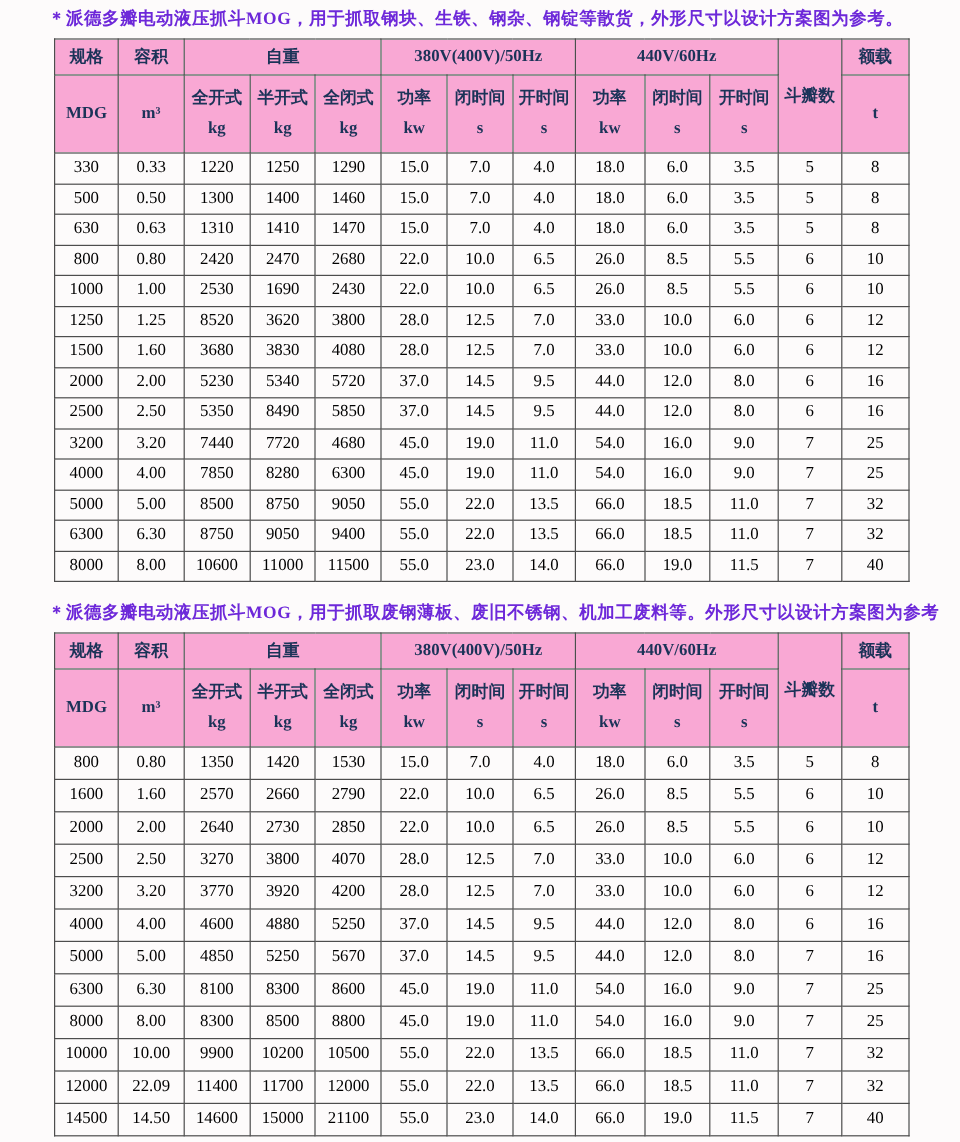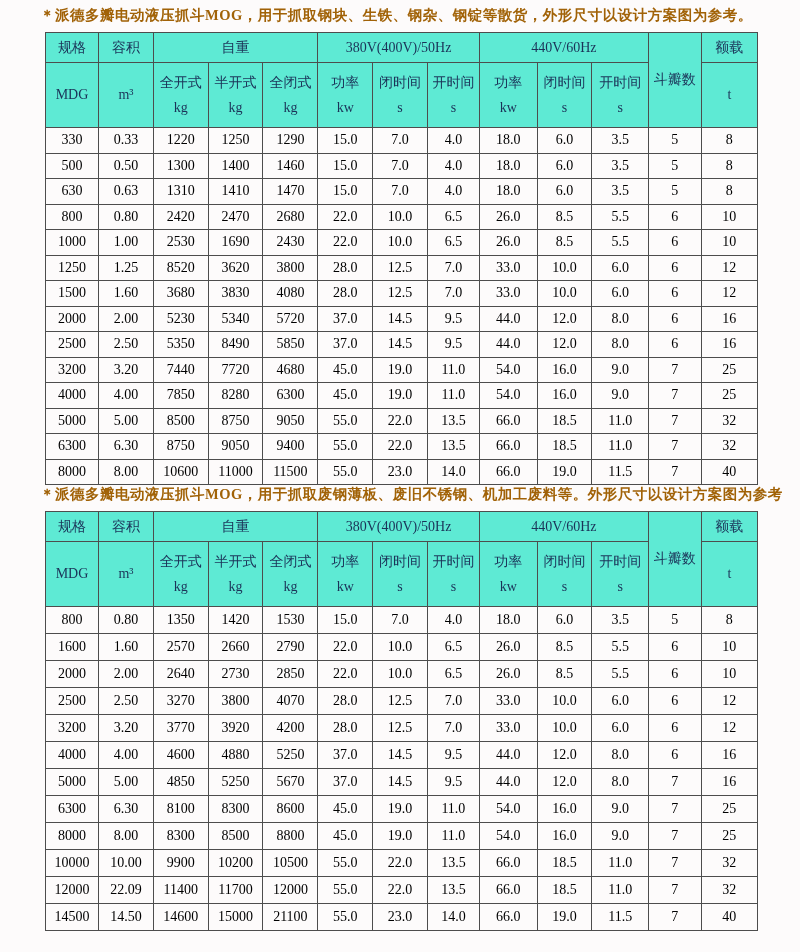--- a/index.html
+++ b/index.html
@@ -13,43 +13,44 @@
     height: 952px;
     box-sizing: border-box;
     padding: 6px 42px 0 45px;
     background: #fdfbfb;
     overflow: hidden;
   }
   .caption {
     margin: 0 0 7px -5px;
     font-size: 14.5px;
     font-weight: bold;
-    color: #a16207;
+    color: #6d28d9;
     letter-spacing: 0.5px;
     white-space: nowrap;
   }
   .caption2 {
+    margin-top: 16px;
   }
   table.spec-table {
     width: 100%;
     border-collapse: collapse;
     table-layout: fixed;
   }
   table.spec-table th,
   table.spec-table td {
     border: 1px solid #4d4d4d;
     text-align: center;
     vertical-align: middle;
     padding: 0;
     overflow: hidden;
   }
   table.spec-table th {
-    background: #5eead4;
+    background: #f9a8d4;
     color: #1b3358;
-    font-weight: normal;
+    font-weight: bold;
     font-size: 14px;
   }
   tr.hrow1 th { height: 29px; }
   tr.hrow2 th { height: 64px; }
   .hline { line-height: 25px; }
   table.t1 td { height: 24.5px; }
   table.t2 td { height: 26px; }
   table.spec-table td {
     background: #fdfbfb;
     color: #000000;

